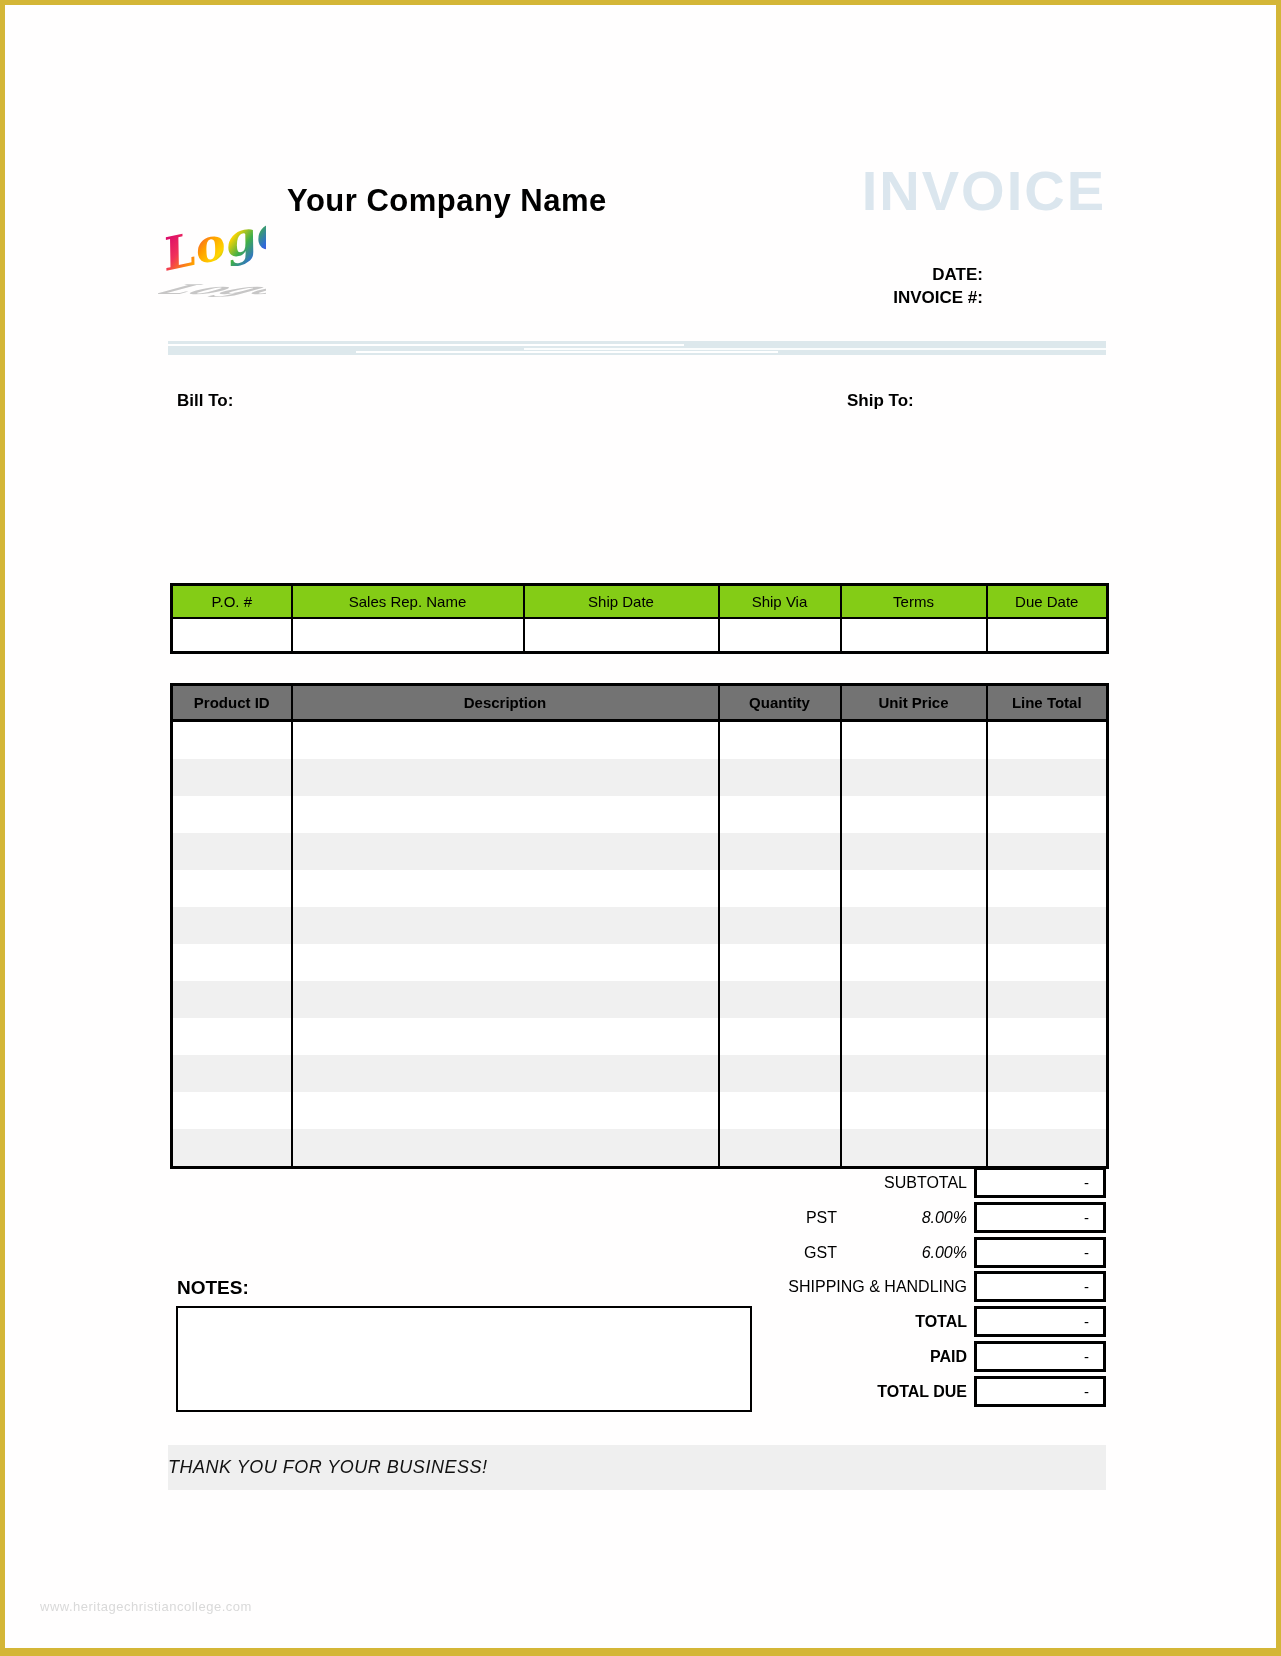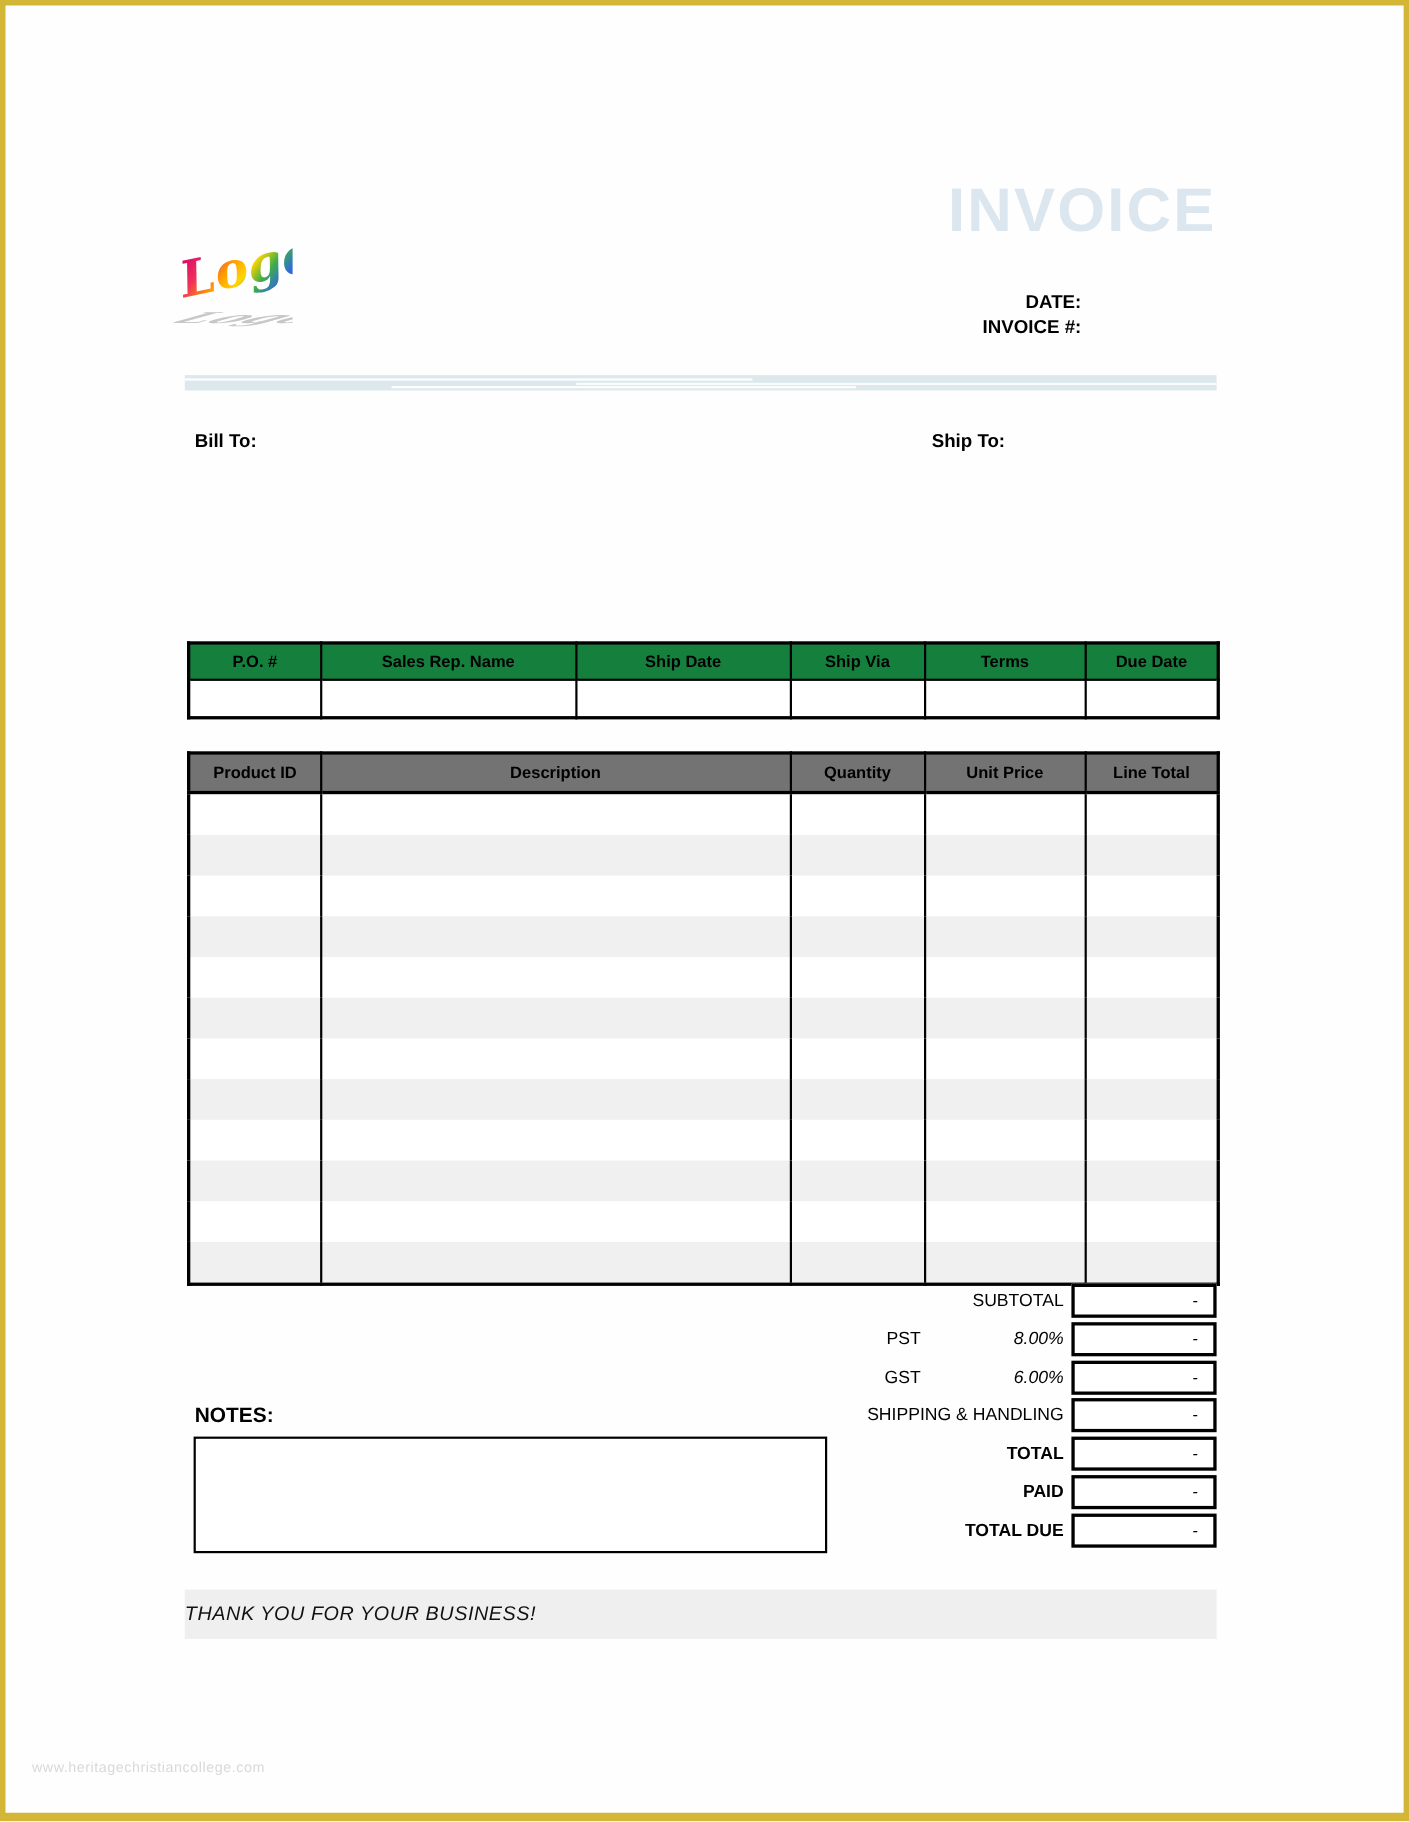--- a/index.html
+++ b/index.html
@@ -33,21 +33,21 @@
   .divider{position:absolute;left:168px;top:341px;width:938px;height:14px;background:#dde8ec;}
   .divider .w1{position:absolute;left:0;top:3px;width:55%;height:2px;background:#fff;}
   .divider .w2{position:absolute;right:0;top:7px;width:62%;height:2px;background:#fbfdfd;}
   .divider .w3{position:absolute;left:20%;top:10px;width:45%;height:2px;background:#fff;}
   
   .bill-to{position:absolute;left:177px;top:391px;font-size:17px;font-weight:bold;}
   .ship-to{position:absolute;left:847px;top:391px;font-size:17px;font-weight:bold;}
   
   table{border-collapse:collapse;table-layout:fixed;position:absolute;background:#fff;}
   .order-table{left:170px;top:583px;width:936px;border:3px solid #000;}
-  .order-table th{height:31px;background:#15803d;border:2px solid #000;font-size:15px;font-weight:bold;text-align:center;padding:0;}
+  .order-table th{height:31px;background:#84cc16;border:2px solid #000;font-size:15px;font-weight:normal;text-align:center;padding:0;}
   .order-table td{height:32px;border:2px solid #000;background:#fff;padding:0 4px;font-size:15px;}
   .items-table{left:170px;top:683px;width:936px;border:3px solid #000;}
   .items-table th{height:33px;background:#737373;border:2px solid #000;border-bottom:3px solid #000;font-size:15px;font-weight:bold;text-align:center;padding:0;}
   .items-table td{height:37px;border-left:2px solid #000;border-right:2px solid #000;border-top:0;border-bottom:0;padding:0 4px;font-size:15px;}
   .items-table tbody tr:nth-child(even) td{background:#f0f0f0;}
   
   .totals{position:absolute;left:170px;top:1166px;width:936px;}
   .totals-row{position:relative;height:34.8px;}
   .t-label{position:absolute;right:139px;top:8px;font-size:16px;white-space:nowrap;}
   .t-label.shift{right:269px;}
@@ -57,21 +57,21 @@
          text-align:right;font-size:15px;line-height:25px;padding-right:14px;background:#fff;}
   
   .notes-label{position:absolute;left:177px;top:1277px;font-size:19px;font-weight:bold;}
   .notes-box{position:absolute;left:176px;top:1306px;width:572px;height:102px;border:2px solid #000;background:#fff;}
   
   .thanks-band{
     position:absolute;left:168px;top:1445px;width:938px;height:45px;
     background:#efefef;display:flex;align-items:center;justify-content:flex-start;
   }
   .thanks-text{font-style:italic;font-size:18px;letter-spacing:0.5px;color:#111;}
-  .watermark{position:absolute;left:29px;top:1599px;font-size:13px;color:#d9d9d9;letter-spacing:0.5px;}
+  .watermark{position:absolute;left:40px;top:1599px;font-size:13px;color:#d9d9d9;letter-spacing:0.5px;}
 </style>
 </head>
 <body>
 
 <div class="page">
   <div class="gold-frame"></div>
 
   <div class="logo">
     <svg width="108" height="138" viewBox="0 0 110 140">
       <defs>
@@ -89,20 +89,21 @@
       <g transform="translate(-14,126) scale(1,0.30) skewX(-42)" opacity="0.55">
         <text x="8" y="0" font-family="'DejaVu Serif',serif" font-style="italic" font-weight="bold" font-size="46" fill="#9a9a9a">Logo</text>
       </g>
 
       <g transform="rotate(-12 55 70)">
         <text x="4" y="92" font-family="'DejaVu Serif',serif" font-style="italic" font-weight="bold" font-size="46" fill="url(#lg)">Logo</text>
       </g>
     </svg>
   </div>
 
+  <div class="company-name">Your Company Name</div>
 
   <div class="invoice-title">INVOICE</div>
   <div class="meta">
     <div class="row">
       <span>DATE:</span>
       <span></span>
     </div>
     <div class="row">
       <span>INVOICE #:</span>
       <span></span>

